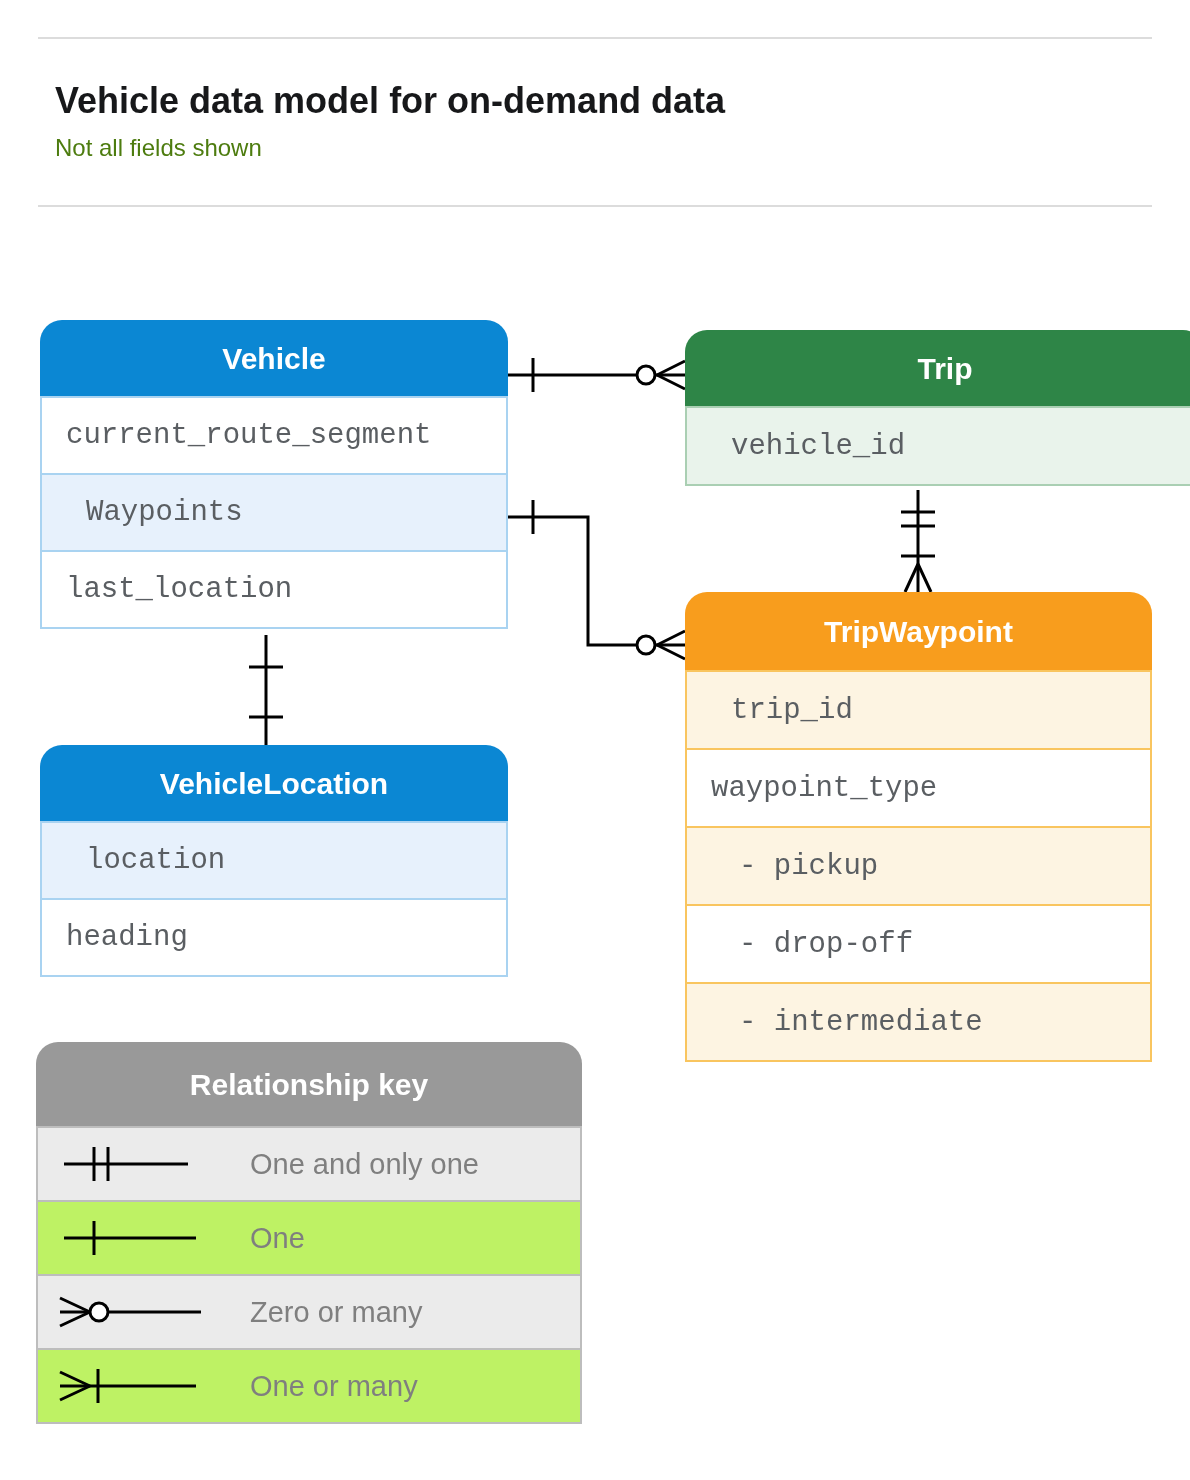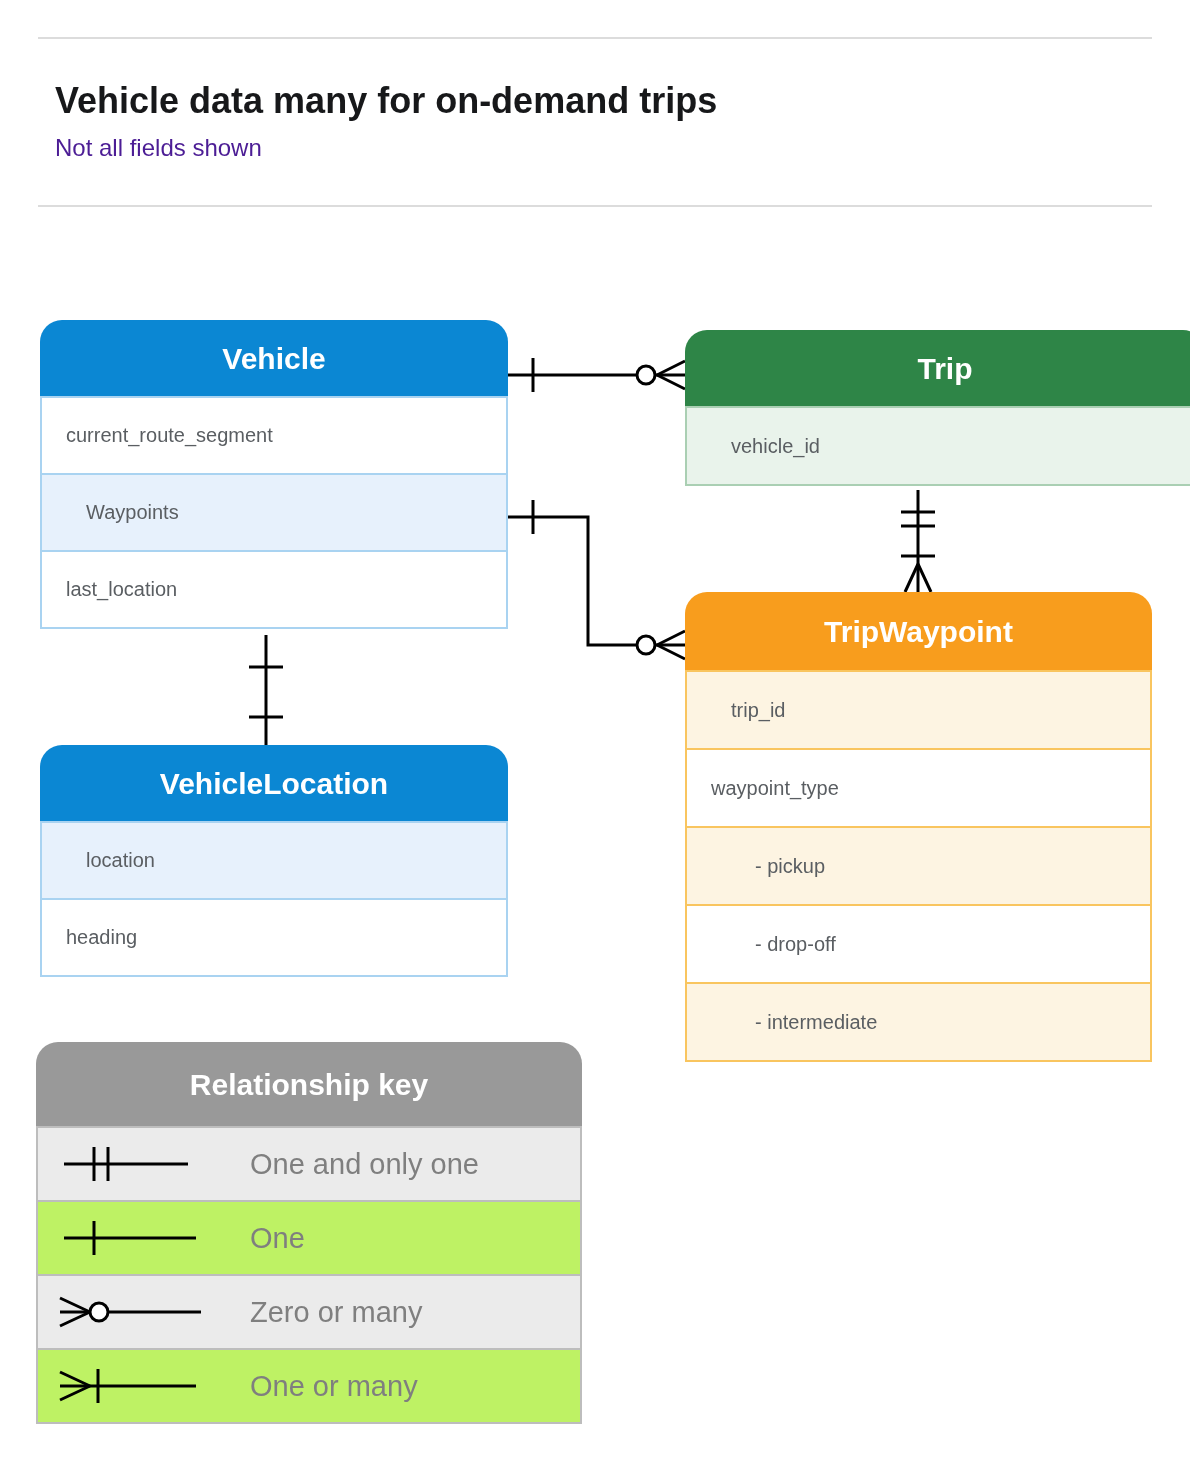--- a/index.html
+++ b/index.html
@@ -13,39 +13,39 @@
     border-top: 2px solid #dcdcdc;
   }
   #divider-top { top: 37px; }
   #divider-bottom { top: 205px; }
   .page-title {
     position: absolute; left: 55px; top: 80px;
     font-size: 36px; font-weight: 700; color: #17181a; letter-spacing: 0;
   }
   .page-subtitle {
     position: absolute; left: 55px; top: 134px;
-    font-size: 24px; font-weight: 400; color: #4c1d95;
+    font-size: 24px; font-weight: 400; color: #4d7c0f;
   }
 
   .entity { position: absolute; text-align: right; }
   .entity-header {
     height: 78px; border-radius: 22px 22px 0 0;
     display: flex; align-items: center; justify-content: center;
     color: #ffffff; font-size: 30px; font-weight: 700;
   }
   .entity-row {
     height: 79px; background: #ffffff;
     border: 2px solid var(--bc); margin-top: -2px;
     display: flex; align-items: center;
     padding-left: 24px;
-    font-size: 20px; color: #5a5e62;
+    font-size: 29px; color: #5a5e62; font-family: Liberation Mono, monospace;
   }
   .entity-row:first-of-type { margin-top: 0; }
   .entity-row.alt { background: var(--shade); padding-left: 44px; }
-  .entity-row.sub { padding-left: 68px; }
+  .entity-row.sub { padding-left: 52px; }
 
   #entity-vehicle        { left: 40px;  top: 320px; width: 468px; --bc:#a9d3f1; --shade:#e7f1fc; }
   #entity-trip           { left: 685px; top: 330px; width: 520px; --bc:#aacfb3; --shade:#e9f3eb; }
   #entity-trip-waypoint  { left: 685px; top: 592px; width: 467px; --bc:#f9c55f; --shade:#fdf4e2; }
   #entity-vehicle-location{ left: 40px; top: 745px; width: 468px; --bc:#a9d3f1; --shade:#e7f1fc; }
   .hdr-blue   { background: #0b87d3; }
   .hdr-green  { background: #2e8547; }
   .hdr-orange { background: #f89d1d; }
   #entity-trip .entity-row, #entity-trip-waypoint .entity-row { height: 80px; }
   #entity-trip-waypoint .entity-header { height: 80px; }
@@ -72,21 +72,21 @@
   #connector-layer circle { fill: #ffffff; }
   .legend-symbol path, .legend-symbol line, .legend-symbol circle {
     stroke: #000000; stroke-width: 3px; fill: none;
   }
   .legend-symbol circle { fill: #ffffff; }
 </style>
 </head>
 <body>
 
 <div class="divider" id="divider-top"></div>
-<h1 class="page-title">Vehicle data many for on-demand trips</h1>
+<h1 class="page-title">Vehicle data model for on-demand data</h1>
 <div class="page-subtitle">Not all fields shown</div>
 <div class="divider" id="divider-bottom"></div>
 
 <svg id="connector-layer" width="1190" height="1480" viewBox="0 0 1190 1480" xmlns="http://www.w3.org/2000/svg">
 
   <g>
     <path d="M508 375 H685"></path>
     <path d="M533 358 V392"></path>
     <path d="M657 375 L685 361 M657 375 L685 389"></path>
     <circle cx="646" cy="375" r="9"></circle>

